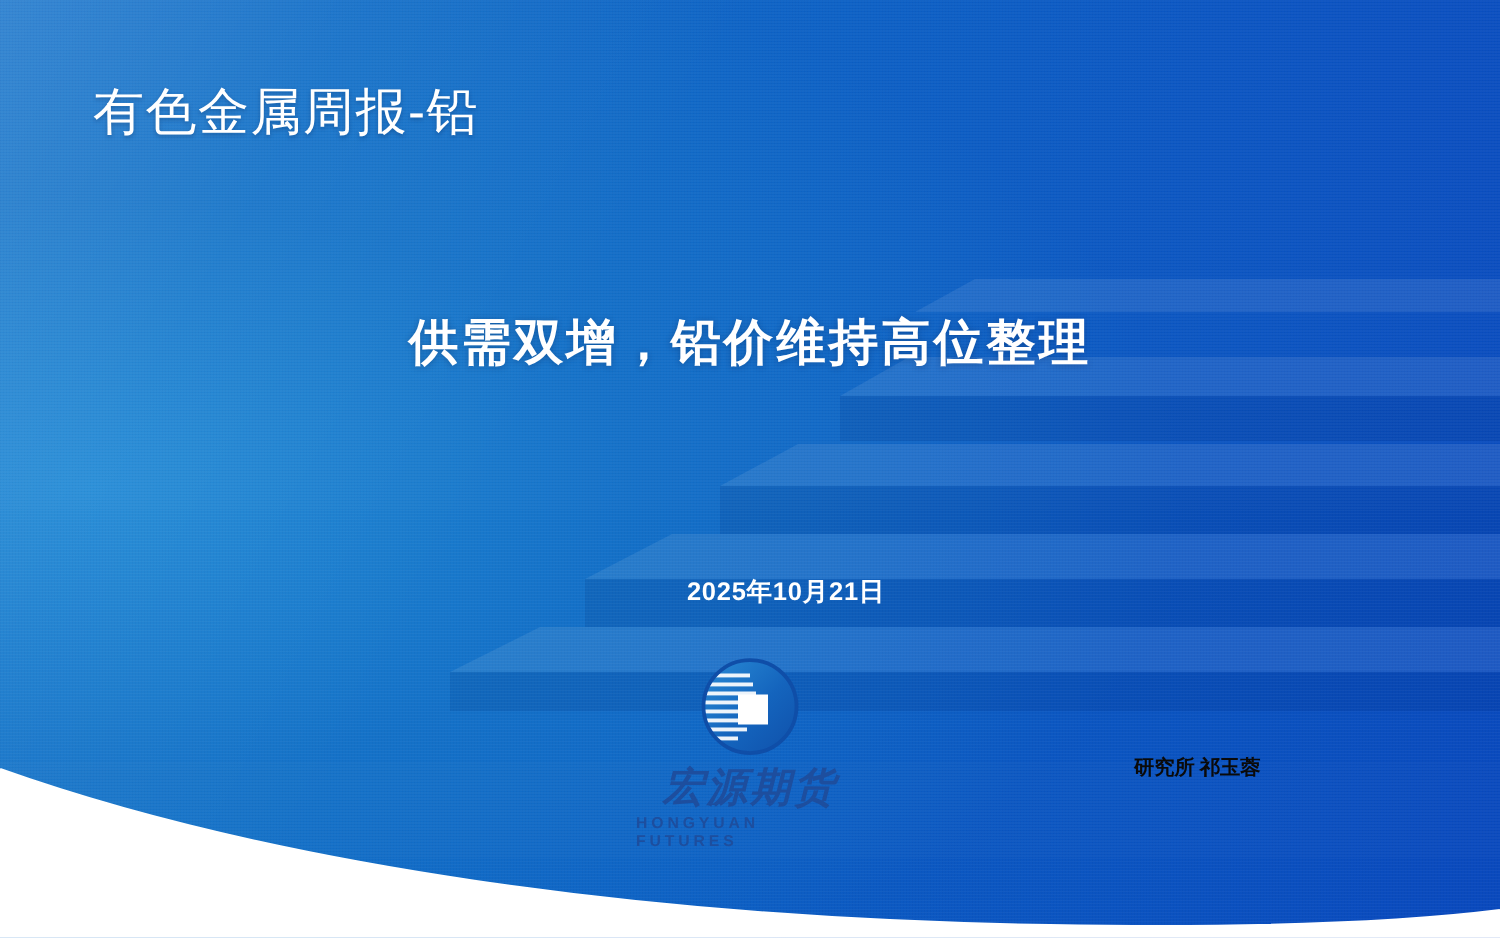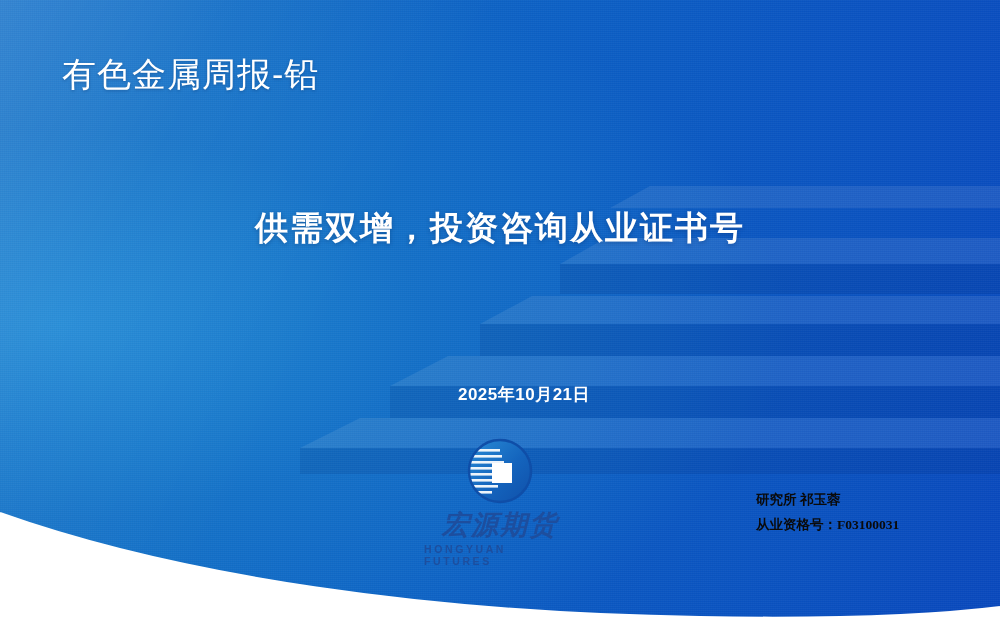--- a/index.html
+++ b/index.html
@@ -49,21 +49,21 @@
   .logo-mark{position:absolute;left:42px;top:0;width:68px;height:68px;}
   .logo-cn{position:absolute;left:0;top:70px;width:152px;text-align:center;
     font-size:27px;font-weight:bold;color:#1d4e9e;letter-spacing:2px;
     font-family:"DejaVu Sans","Liberation Sans",sans-serif;font-style:italic;}
   .logo-en{position:absolute;left:0;top:106px;width:152px;text-align:left;
     font-size:10.5px;font-weight:bold;color:#1d4e9e;letter-spacing:2.6px;}
 
   
   .contact{position:absolute;left:756px;top:487px;width:236px;
     font-family:"Liberation Serif","DejaVu Serif",serif;color:#0a0a0a;}
-  .contact div{font-size:13.5px;font-weight:bold;line-height:25px;white-space:nowrap;}
+  .contact div{font-size:13.5px;font-weight:bold;line-height:25px;white-space:nowrap;margin-top:12px;}
 </style>
 </head>
 <body>
 
 <div id="cover">
 
   <div class="bg-wrap">
     <div class="bg-base"></div>
 
     <div class="band" style="left:560px;top:238px;width:520px;height:26px;clip-path:polygon(46px 0,100% 0,100% 100%,0 100%);"></div>
@@ -80,21 +80,21 @@
     <div class="bg-noise"></div>
 
     <svg class="wave" viewBox="0 0 1000 260" preserveAspectRatio="none">
       <path d="M0,148 C180,212 430,248 700,252 C820,254 920,252 1000,242 L1000,260 L0,260 Z" fill="#ffffff"></path>
       <path d="M0,148 C180,212 430,248 700,252 C820,254 920,252 1000,242" fill="none" stroke="#ffffff" stroke-width="2"></path>
     </svg>
   </div>
 
   <div class="report-title">有色金属周报-铅</div>
 
-  <div class="main-heading">供需双增，投资咨询从业证书号</div>
+  <div class="main-heading">供需双增，铅价维持高位整理</div>
 
   <div class="cover-date">2025年10月21日</div>
 
   <div class="logo">
     <svg class="logo-mark" viewBox="0 0 68 68">
       <defs>
         <clipPath id="circClip">
             <circle cx="34" cy="34" r="31"></circle>
           </clipPath>
         <linearGradient id="gradRight" x1="0" y1="0" x2="1" y2="1">
@@ -121,16 +121,15 @@
       </g>
       <circle cx="34" cy="34" r="31" fill="none" stroke="#0f4ea8" stroke-width="2.5"></circle>
       <rect x="26" y="26" width="20" height="20" fill="#ffffff"></rect>
     </svg>
     <div class="logo-cn">宏源期货</div>
     <div class="logo-en">HONGYUAN FUTURES</div>
   </div>
 
   <div class="contact">
     <div>研究所 祁玉蓉</div>
-    <div>从业资格号：F03100031</div>
   </div>
 
 </div>
 
 </body></html>

